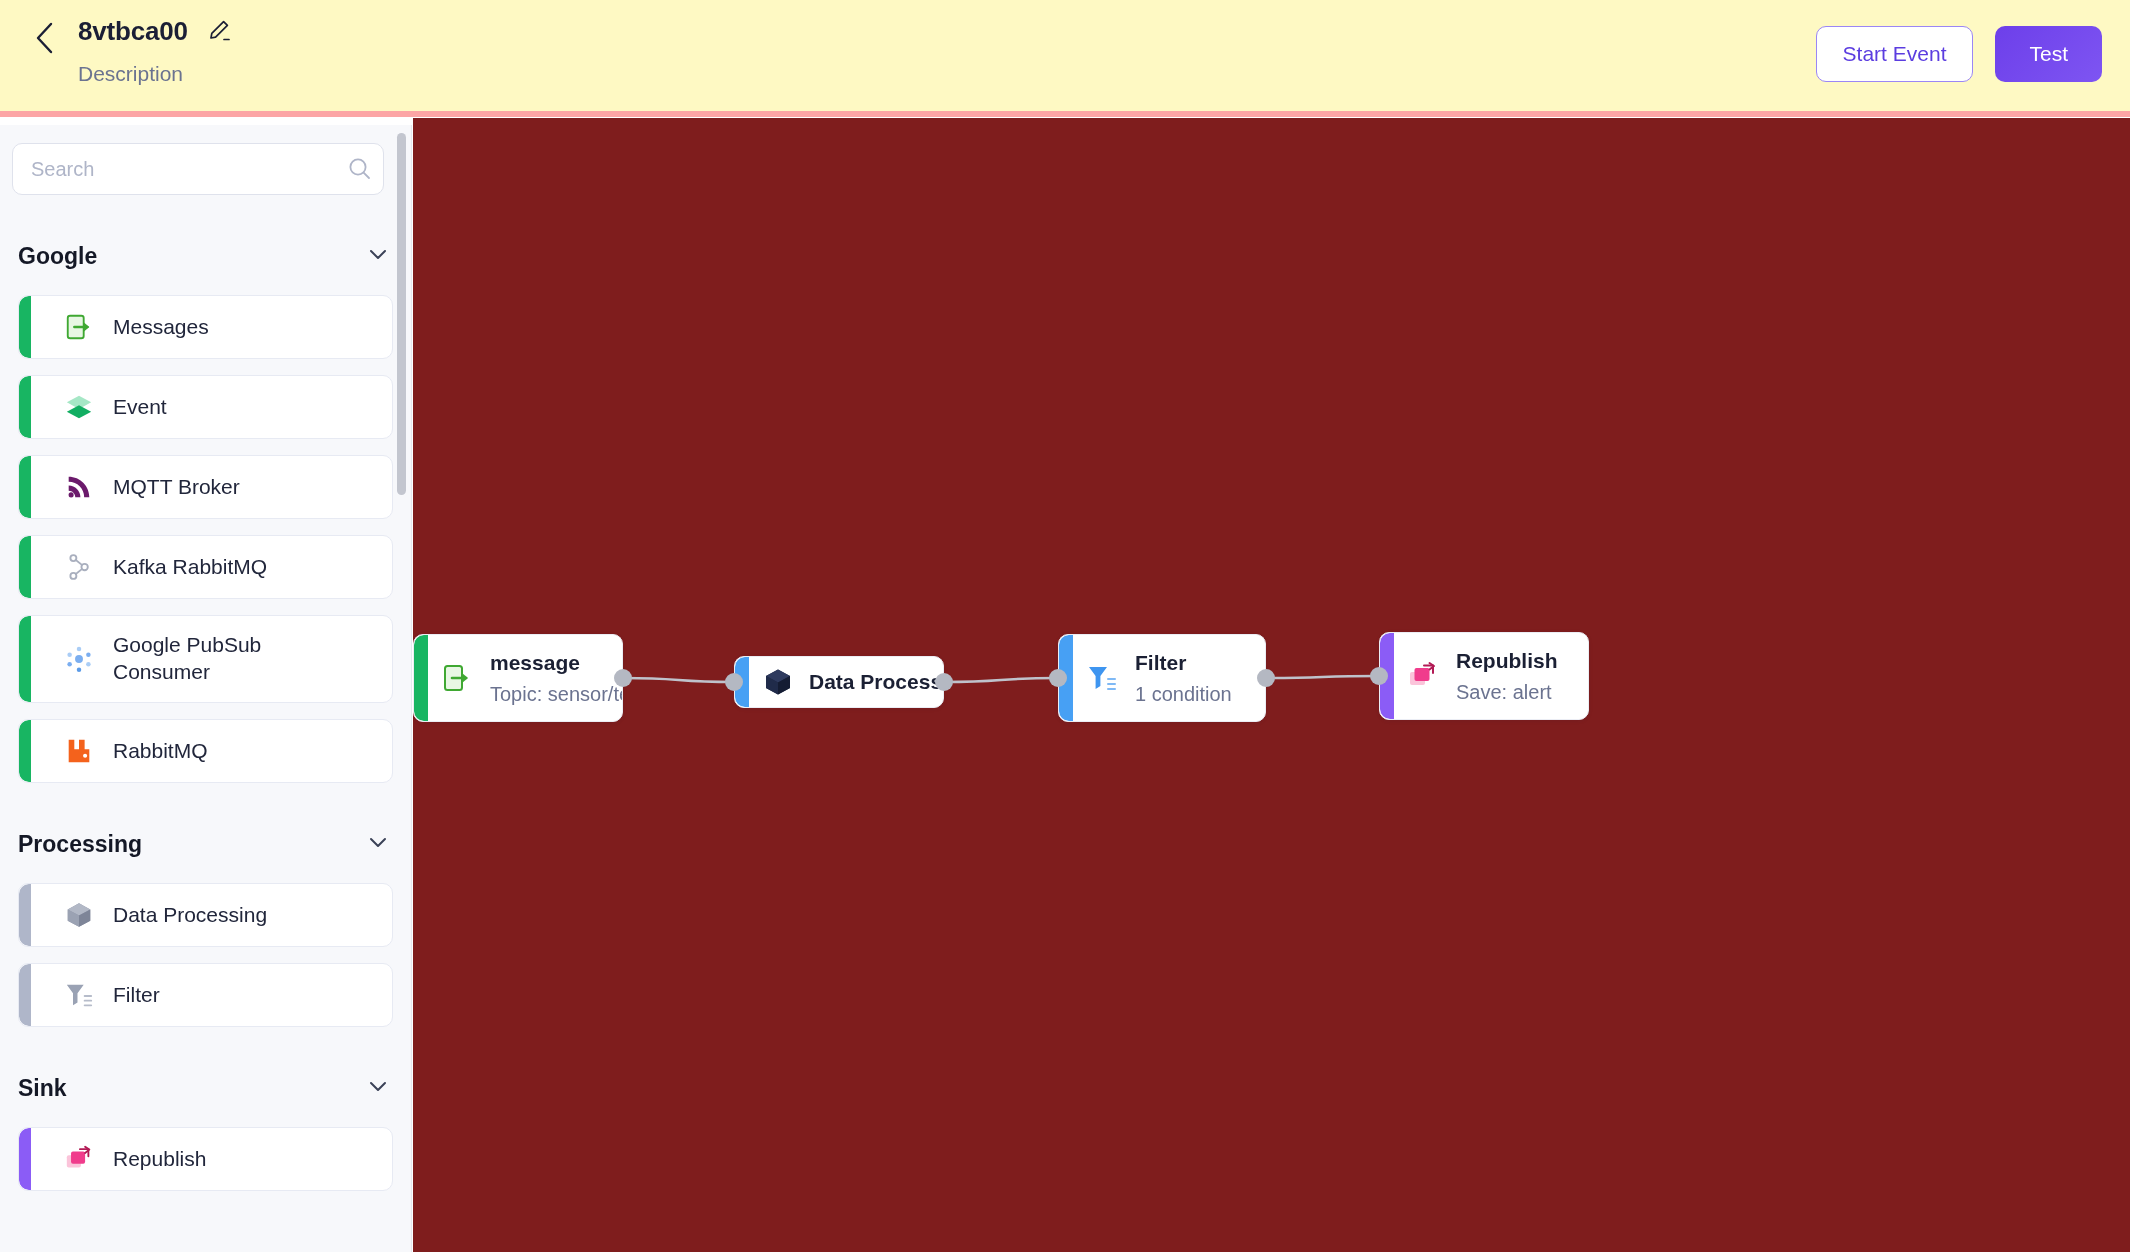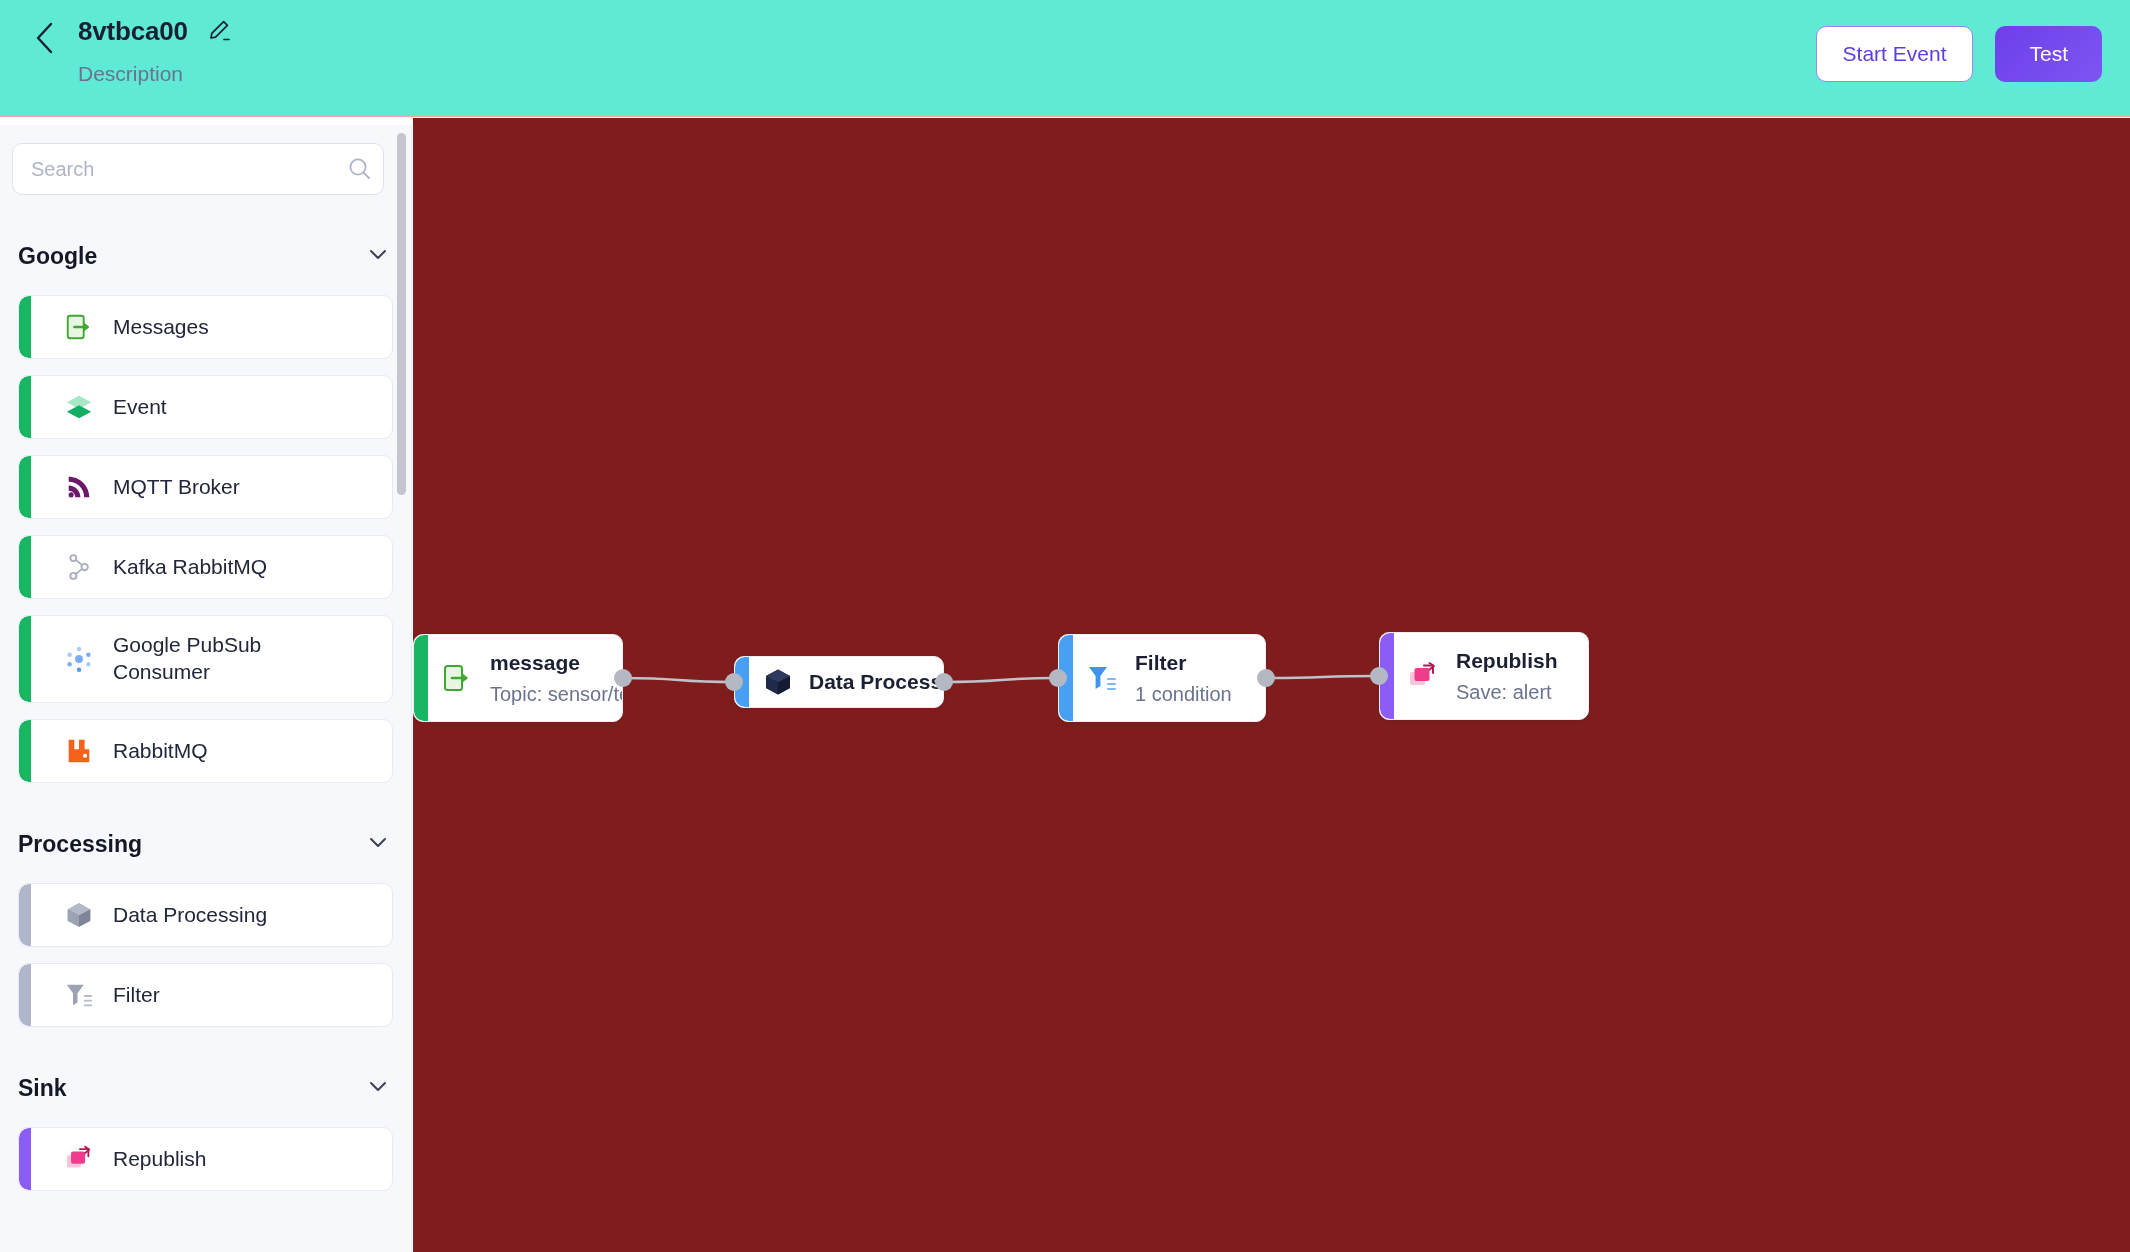--- a/index.html
+++ b/index.html
@@ -11,22 +11,22 @@
     background: #ffffff;
     font-family: "Liberation Sans", sans-serif;
     -webkit-font-smoothing: antialiased;
   }
 
   
   .header {
     position: absolute;
     left: 0; top: 0;
     width: 2130px; height: 117px;
-    background: #5eead4;
-    border-bottom: 1px solid #fca5a5;
+    background: #fef9c3;
+    border-bottom: 6px solid #fca5a5;
   }
   .header-left {
     position: absolute;
     left: 22px; top: 10px;
     display: flex;
     align-items: flex-start;
   }
   .back-btn {
     width: 44px; height: 44px;
     display: flex; align-items: center; justify-content: center;

